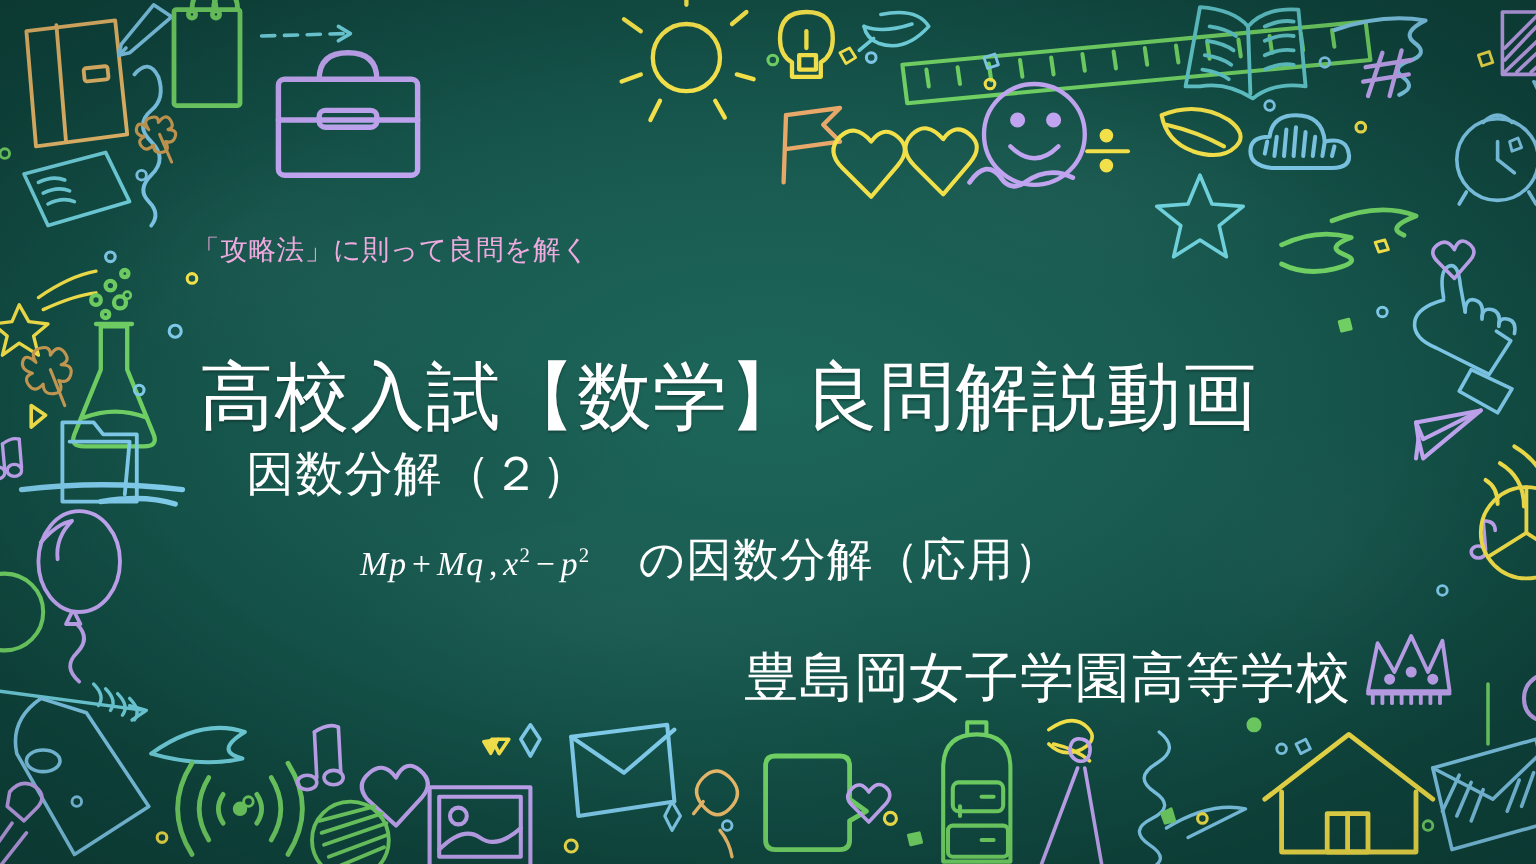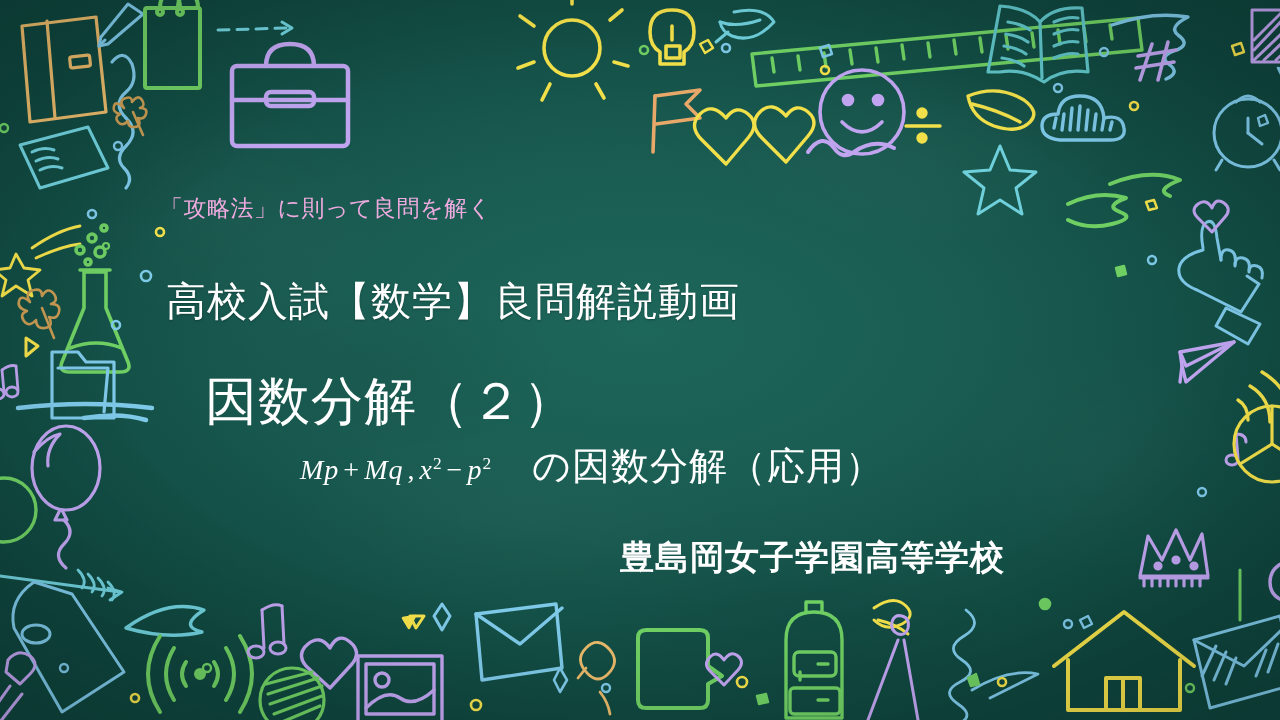--- a/index.html
+++ b/index.html
@@ -61,32 +61,32 @@
     top: 193px;
     font-size: 23px;
     letter-spacing: 0.5px;
     color: #efaadf;
     white-space: nowrap;
   }
   #main-title {
     position: absolute;
     left: 166px;
     top: 247px;
-    font-size: 40px;
+    font-size: 62px;
     font-weight: 400;
     letter-spacing: 1px;
     color: #ffffff;
     white-space: nowrap;
     text-shadow: 0 1px 2px rgba(0,0,0,0.28);
   }
   #topic {
     position: absolute;
     left: 205px;
     top: 367px;
-    font-size: 52px;
+    font-size: 40px;
     color: #ffffff;
     white-space: nowrap;
     letter-spacing: 1px;
   }
   #formula-row {
     position: absolute;
     left: 300px;
     top: 441px;
     display: flex;
     align-items: baseline;
@@ -112,25 +112,24 @@
   #formula-tail {
     font-size: 38px;
     letter-spacing: 1px;
     padding-left: 40px;
     font-family: Liberation Serif, serif;
   }
   #school {
     position: absolute;
     left: 620px;
     top: 535px;
-    font-size: 34px;
+    font-size: 45px;
     color: #ffffff;
     white-space: nowrap;
     letter-spacing: 1px;
-    font-weight: bold;
   }
 </style>
 </head>
 <body>
 
 <div id="slide">
 
   <div id="board-texture"></div>
 
   <div id="doodles">

